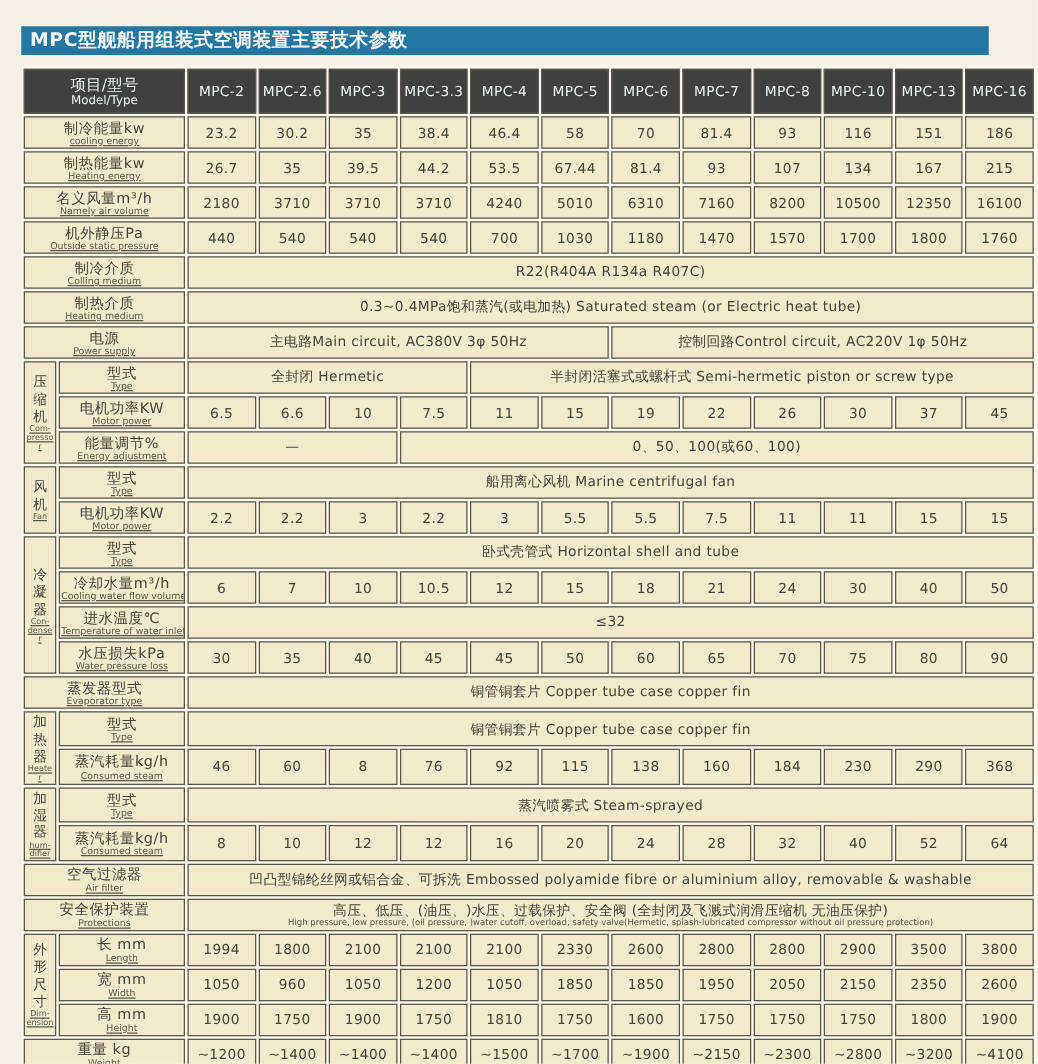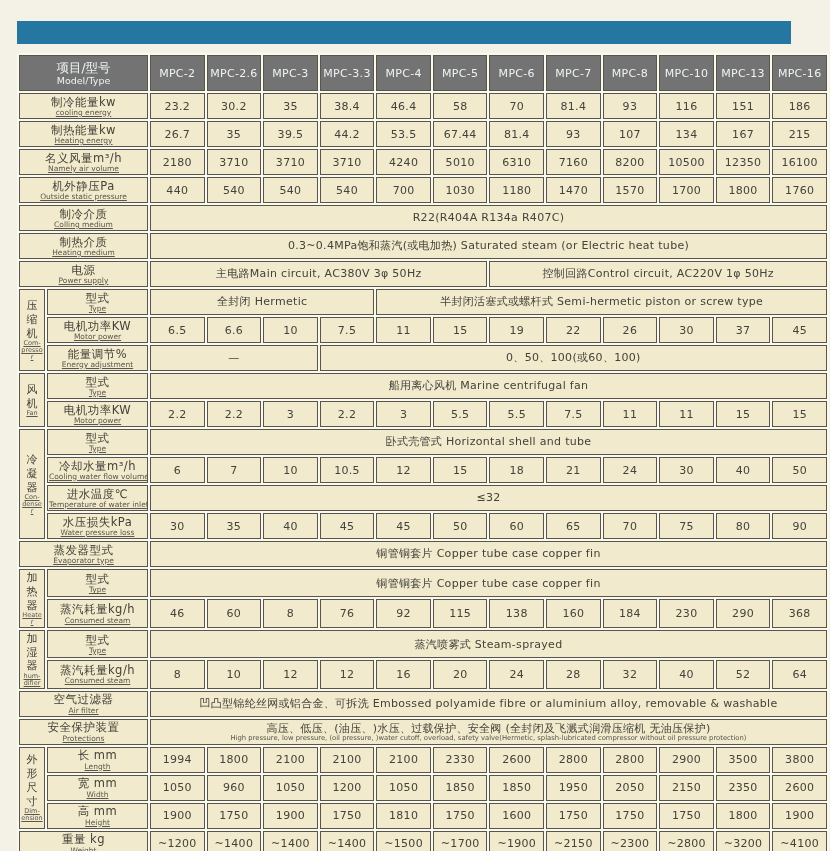--- a/index.html
+++ b/index.html
@@ -17,21 +17,21 @@
   }
   .banner .zh{font-size:15px;font-weight:bold;letter-spacing:.5px;white-space:nowrap;}
   .banner .en{font-size:13px;font-weight:bold;white-space:nowrap;}
   table{
     border-collapse:separate;border-spacing:2px;
     background:#fbf9ee;width:812px;table-layout:fixed;
     margin-top:9px;
   }
   th,td{border:1px solid #57554c;overflow:hidden;}
   thead th{
-    background:#737373;color:#eef4f4;font-weight:normal;
+    background:#404040;color:#eef4f4;font-weight:normal;
     height:34px;text-align:center;vertical-align:middle;padding:0;
   }
   thead th .zh{font-size:12.5px;line-height:1.25;}
   thead th .en{font-size:9.5px;line-height:1.1;}
   thead th.model{font-size:11px;letter-spacing:.3px;}
   td{
     background:#f1eacd;height:24px;padding:0 1px;
     text-align:center;vertical-align:middle;
   }
   td.label .zh{font-size:11.5px;line-height:1.15;letter-spacing:.5px;white-space:nowrap;}
@@ -41,20 +41,21 @@
   td.side .side-en{font-size:6.5px;line-height:1.05;color:#5a574c;overflow-wrap:anywhere;padding:0 1px;text-decoration:underline;}
   td.val{font-size:11px;letter-spacing:.3px;}
   td.span-cell .main{font-size:11px;line-height:1.2;letter-spacing:.3px;}
   td.span-cell .sub{font-size:6.8px;line-height:1.05;color:#55524a;}
 </style>
 </head>
 <body>
 
 <div class="page">
   <div class="banner">
+    <span class="zh">MPC型舰船用组装式空调装置主要技术参数</span>
   </div>
 
   <table id="spec">
     <colgroup>
       <col style="width:26px">
       <col style="width:101px">
       <col>
         <col>
         <col>
         <col>

